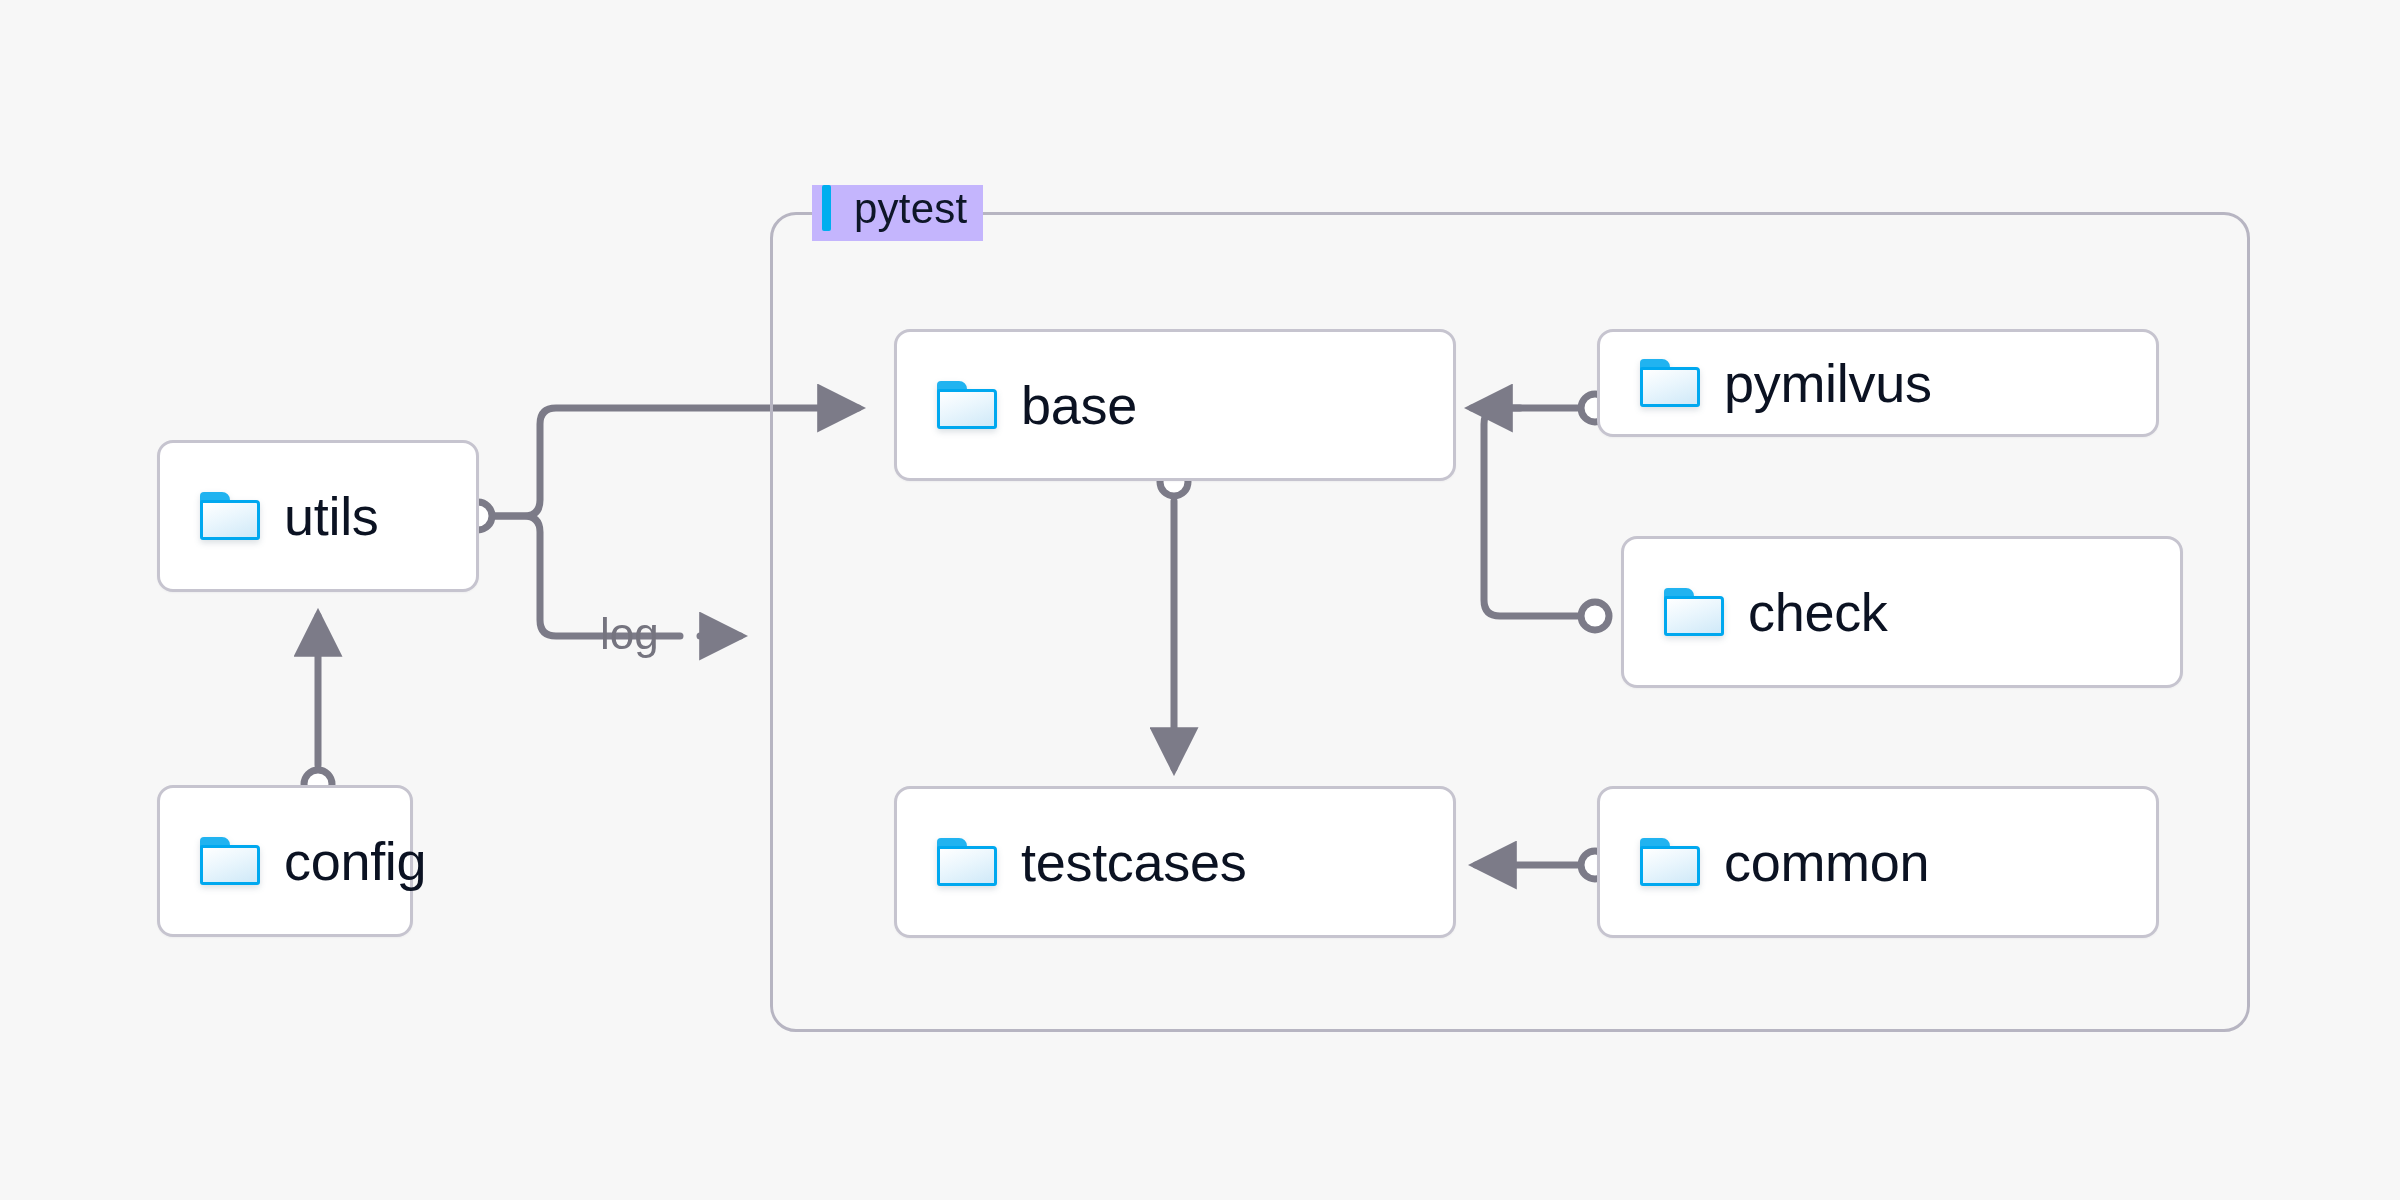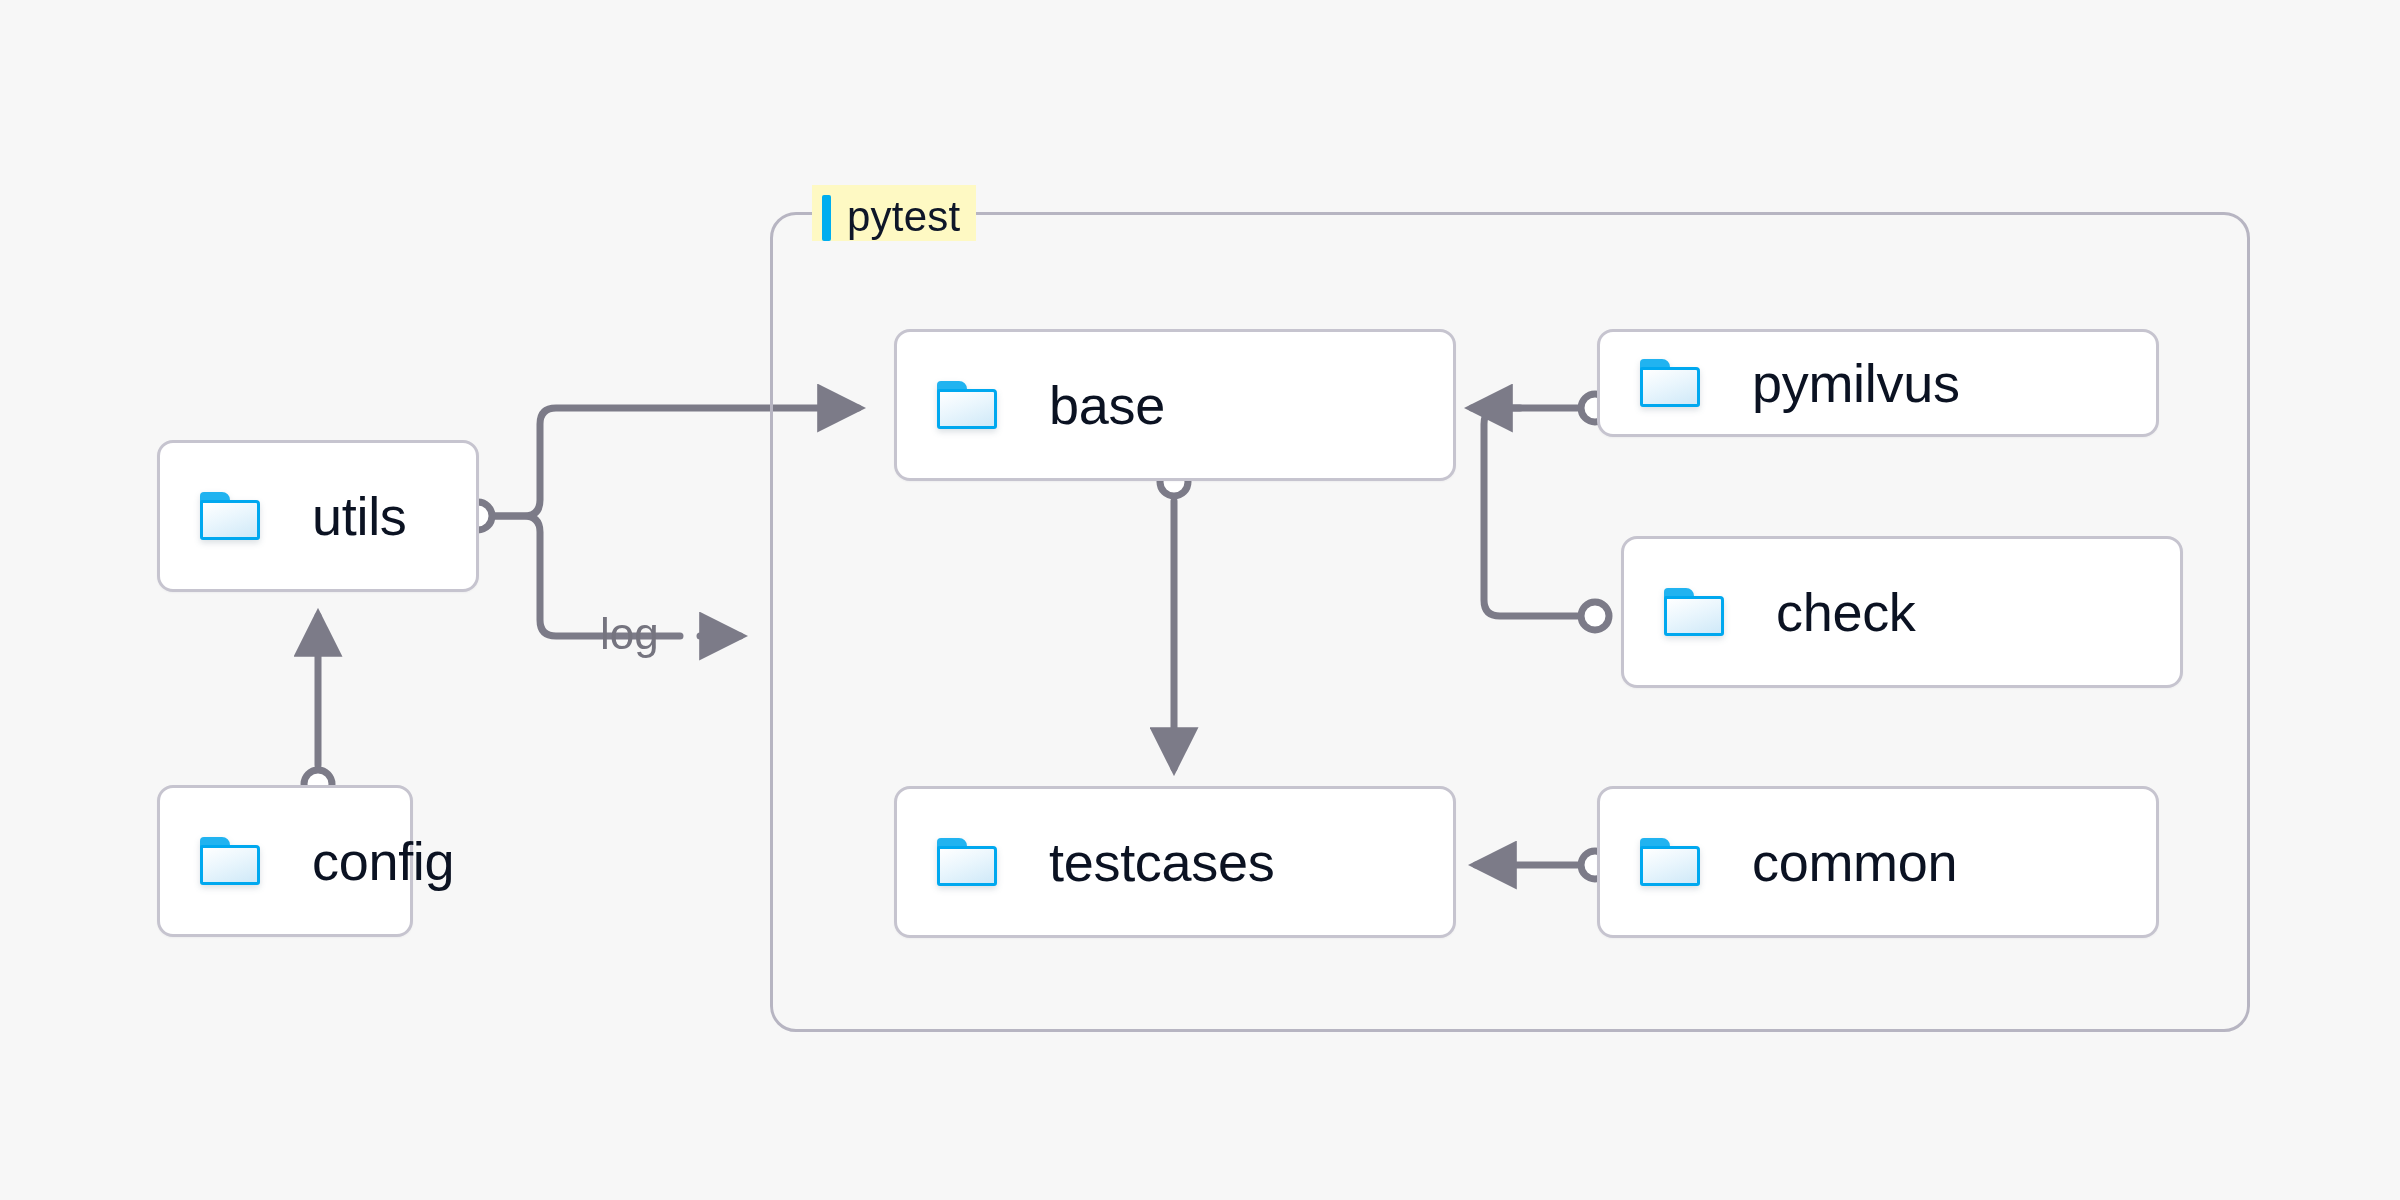--- a/index.html
+++ b/index.html
@@ -16,22 +16,22 @@
   
   .group{
     position:absolute;
     border:3px solid #b7b5c2;
     border-radius:26px;
     background:transparent;
     box-sizing:border-box;
   }
   .group-label{
     position:absolute;
-    display:flex;align-items:flex-end;gap:16px;
-    background:#fef9c3;
+    display:flex;align-items:flex-start;gap:23px;
+    background:#c4b5fd;
     padding:0 16px 0 10px;
     height:56px;
     box-sizing:border-box;
   }
   .group-accent{
     width:9px;height:46px;border-radius:2px;background:#00aeef;
     flex:0 0 auto;
   }
   .group-title{
     font-size:42px;color:#0e1628;letter-spacing:.2px;white-space:nowrap;
@@ -39,21 +39,21 @@
 
   
   .node{
     position:absolute;
     box-sizing:border-box;
     background:#ffffff;
     border:3px solid #c6c4cf;
     border-radius:16px;
     display:flex;align-items:center;
     padding-left:40px;
-    gap:52px;
+    gap:24px;
     box-shadow:0 1px 2px rgba(20,20,40,.04);
   }
   .node-label{
     font-size:54px;
     color:#0b1222;
     letter-spacing:-.3px;
     white-space:nowrap;
     line-height:1;
   }
 

